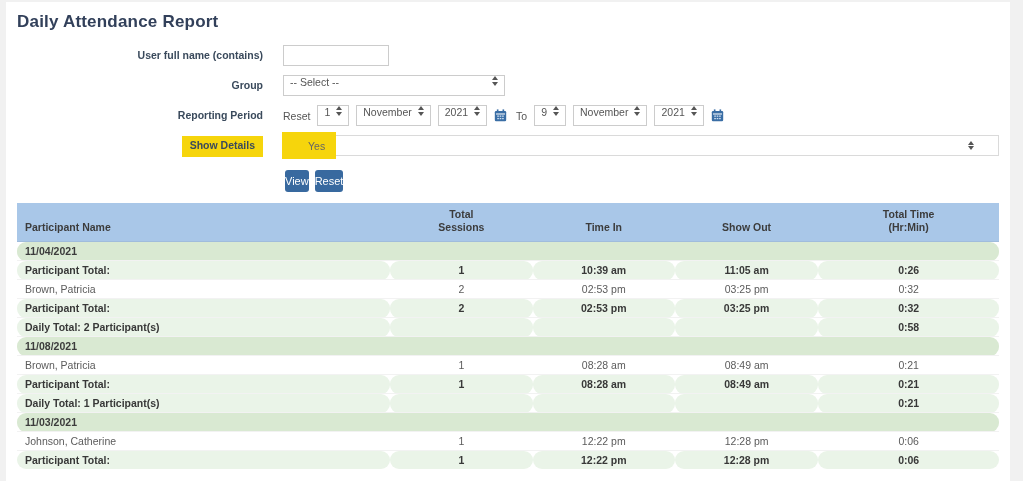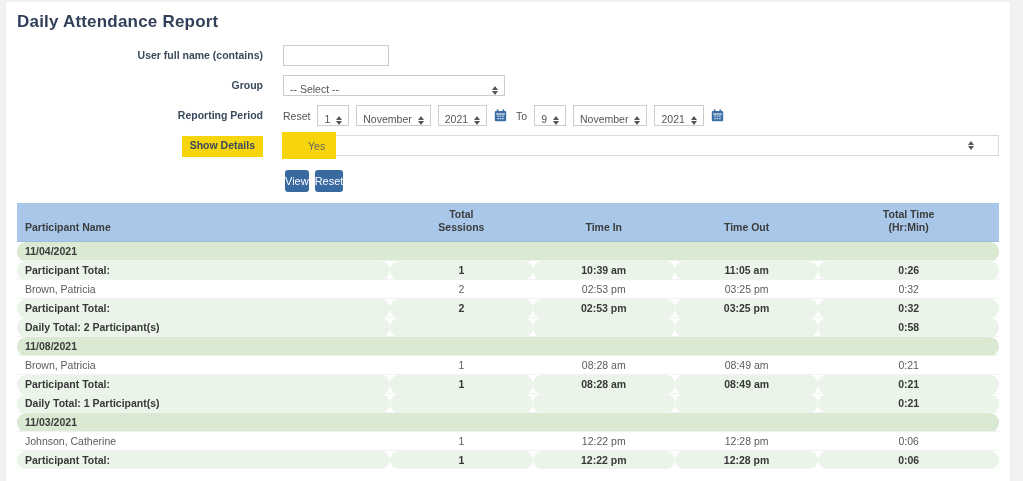--- a/index.html
+++ b/index.html
@@ -25,21 +25,21 @@
     font-size:10.5px; font-weight:bold; color:#3a4a5c; padding-top:4px;
     line-height:13px;
   }
   .fctrl { margin-left:20px; flex:1; display:flex; align-items:center; min-height:21px; }
   .text-input {
     width:106px; height:21px; border:1px solid #cccccc; background:#fff;
     font-family:inherit; font-size:10.5px; padding:0 5px; color:#444; outline:none;
   }
   .select {
     height:21px; border:1px solid #cccccc; background:#fff;
-    display:inline-flex; align-items:flex-end; justify-content:space-between;
+    display:inline-flex; align-items:flex-start; justify-content:space-between;
     font-size:10.5px; color:#555; padding:0 6px; cursor:default;
   }
   .sel-group { width:222px; }
   .arrows { display:inline-flex; flex-direction:column; align-items:center; margin-left:6px; }
   .arrows .up { width:0;height:0;border-left:3px solid transparent;border-right:3px solid transparent;border-bottom:4px solid #555; margin-bottom:1.5px;}
   .arrows .dn { width:0;height:0;border-left:3px solid transparent;border-right:3px solid transparent;border-top:4px solid #555;}
   .rp-text { font-size:10.5px; color:#555; margin-right:7px; }
   .rp .select { margin-right:7px; }
   .cal-btn { border:none; background:transparent; padding:0; margin-right:9px; cursor:pointer; height:14px; }
   
@@ -211,21 +211,21 @@
           <col style="width:14.5%">
           <col style="width:14.6%">
           <col style="width:18.4%">
       </colgroup>
       <thead>
         <tr>
           <th class="c-name">Participant Name</th>
           <th>Total
 Sessions</th>
           <th>Time In</th>
-          <th>Time Out</th>
+          <th>Show Out</th>
           <th>Total Time
 (Hr:Min)</th>
         </tr>
       </thead>
       <tbody>
           <tr class="row-date">
             <td colspan="5" class="c-name">11/04/2021</td>
           </tr>
           <tr class="row-participant-total">
             <td class="c-name">Participant Total:</td>

